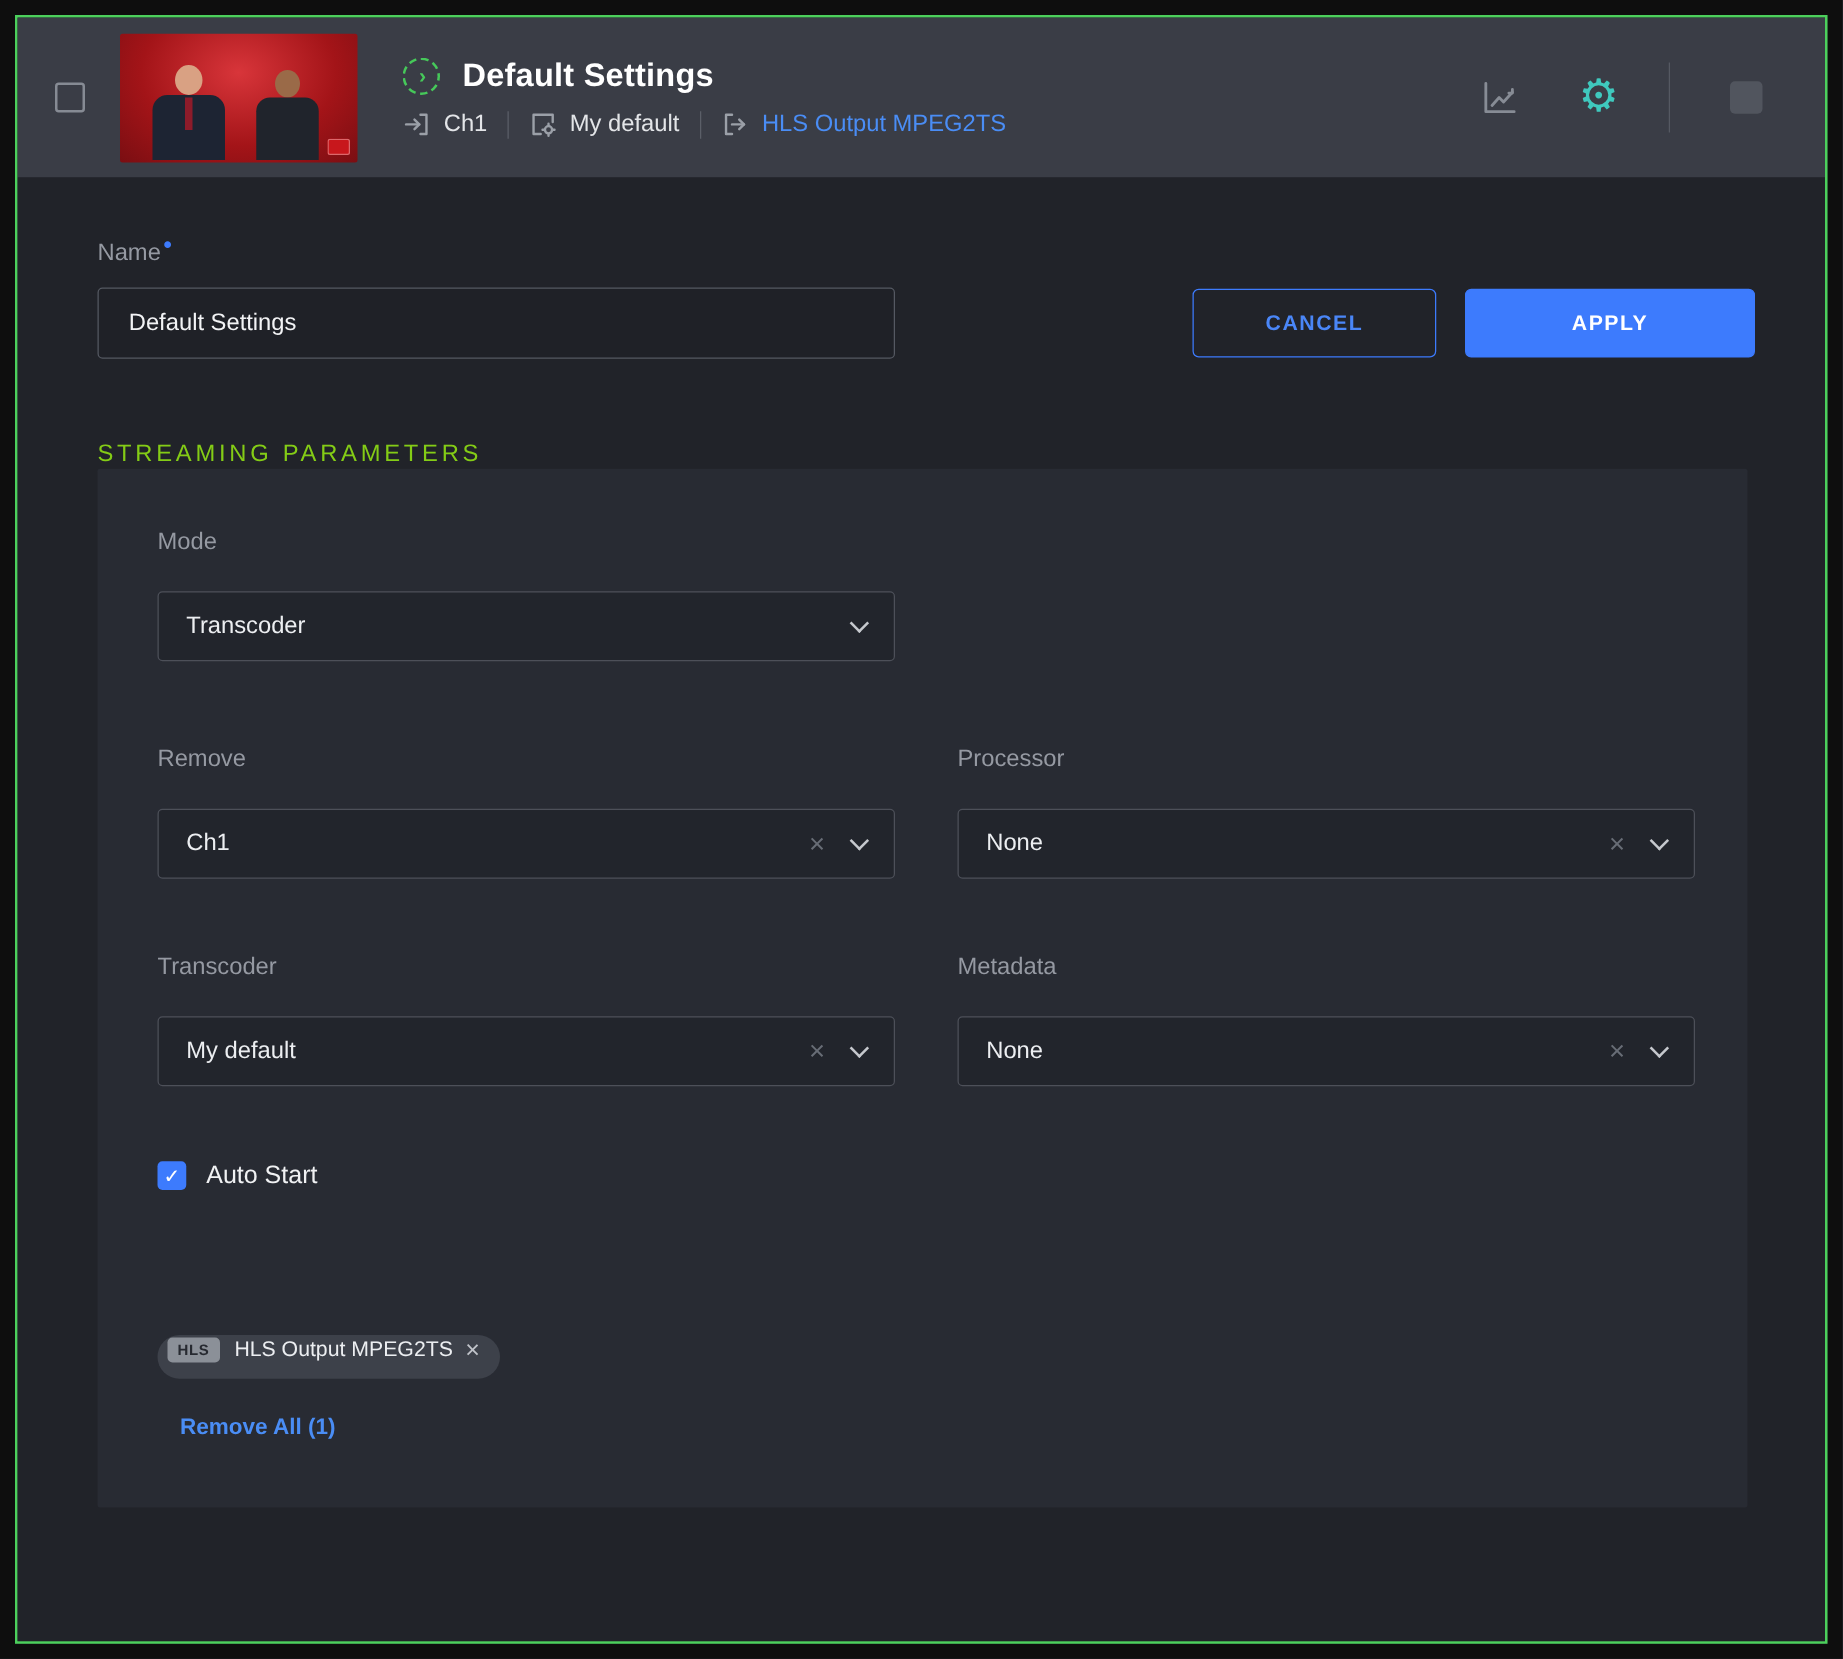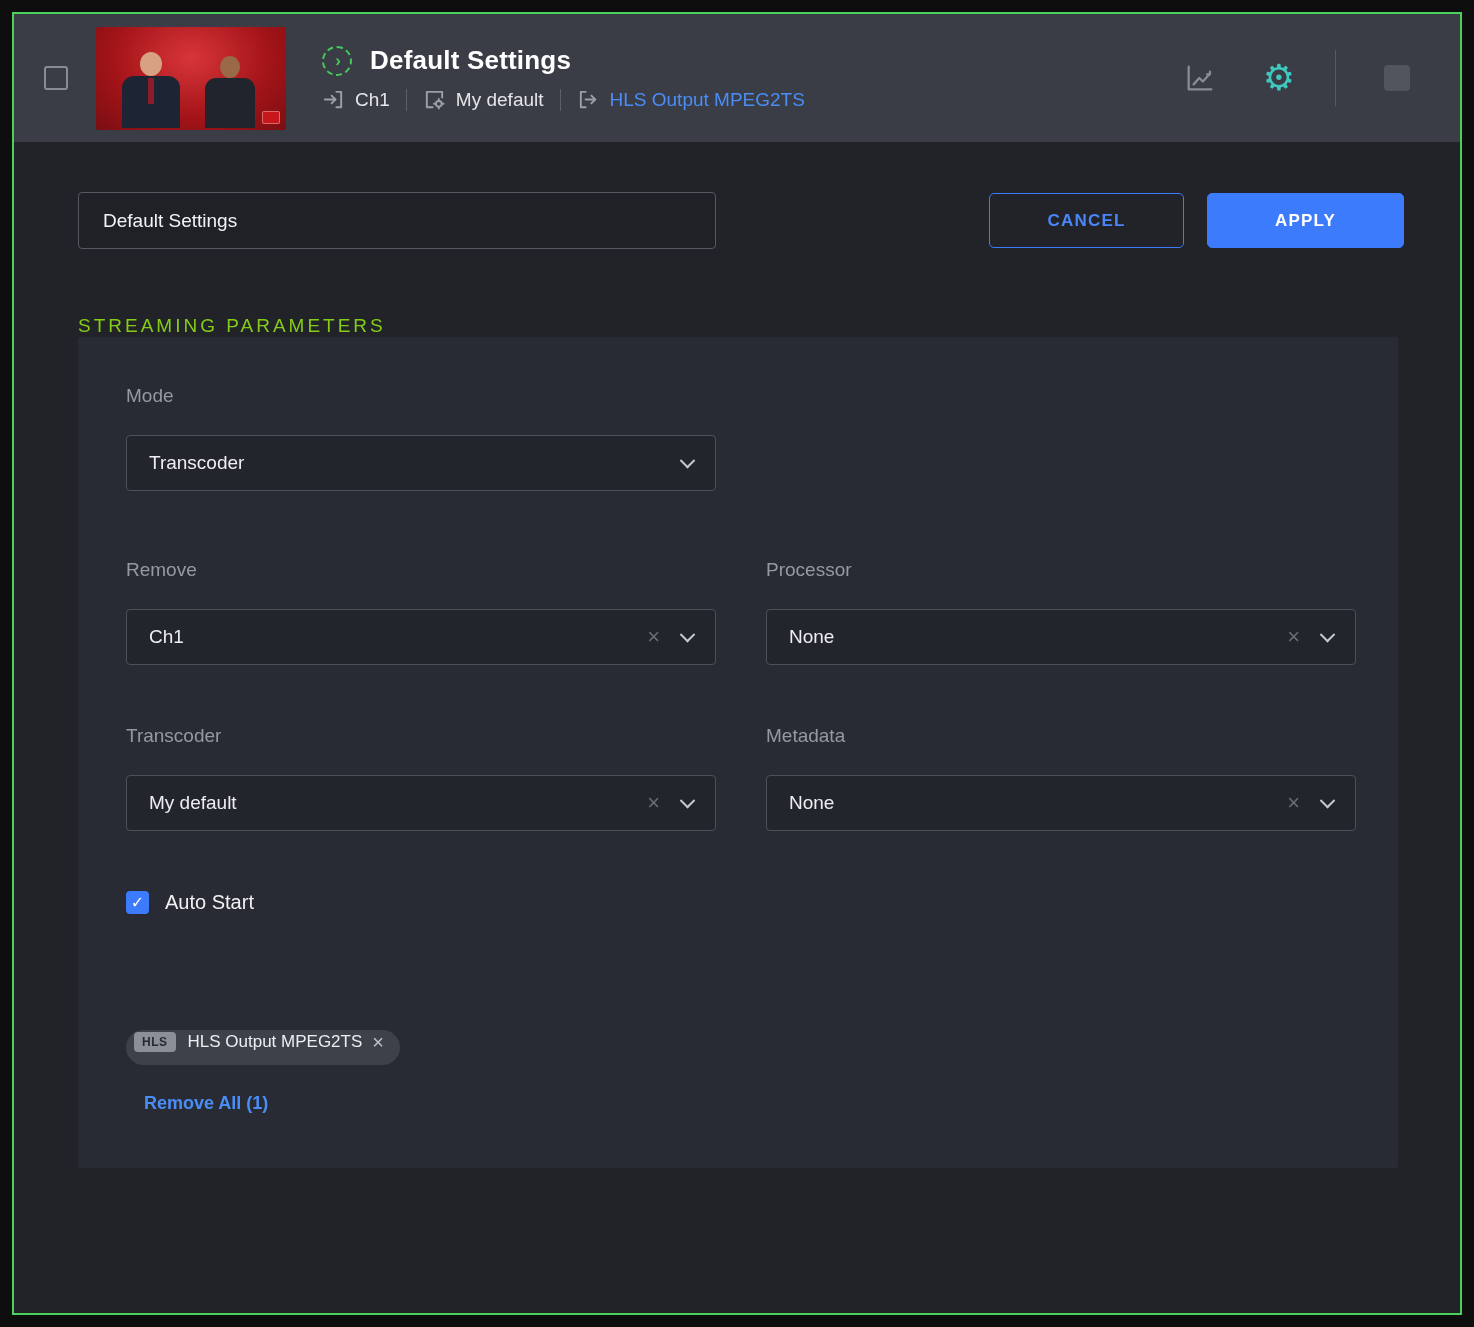--- a/index.html
+++ b/index.html
@@ -71,21 +71,21 @@
   .top-row { display:flex;align-items:center; }
   .text-input {
     width:638px;height:57px;background:#1f2127;border:1px solid #555962;border-radius:4px;
     color:#f2f3f5;font-size:19px;padding:0 24px;outline:none;
     font-family:"Liberation Sans","DejaVu Sans",sans-serif;
   }
   .btns { margin-left:auto;display:flex;gap:23px;justify-content:center; }
   .btn { height:55px;border-radius:5px;font-size:17px;letter-spacing:1.2px;cursor:pointer;font-weight:600;
          font-family:"Liberation Sans","DejaVu Sans",sans-serif; }
   .btn-cancel { width:195px;background:transparent;border:1px solid #3d7bfd;color:#4a86f7; }
-  .btn-apply { width:197px;background:#3d7bfd;border:1px solid #3d7bfd;color:#ffffff; }
+  .btn-apply { width:232px;background:#3d7bfd;border:1px solid #3d7bfd;color:#ffffff; }
 
   .section-title { margin-top:66px;font-size:19px;font-weight:500;
     color:#84cc16;letter-spacing:3px;text-transform:uppercase; }
 
   .panel { background:#282b33;border-radius:2px;padding:48px 40px 54px 48px;width:1320px;max-width:100%; }
   .field { margin-bottom:0; }
   .field .flabel { margin-bottom:14px; }
   .cols { display:flex;gap:50px; }
   .col { width:590px; }
   .mode-block { margin-bottom:68px;width:590px; }
@@ -186,20 +186,23 @@
     </button>
     <button class="icon-btn gear-btn">
       <span>⚙</span>
     </button>
     <div class="hdr-divider"></div>
     <span class="square-icon"></span>
   </header>
 
   <main>
 
+    <div class="name-label-row">
+      <span class="flabel">Name</span><span class="req">•</span>
+    </div>
 
     <div class="top-row">
       <input class="text-input" type="text" value="Default Settings" style="">
       <div class="btns">
         <button class="btn btn-cancel">CANCEL</button>
         <button class="btn btn-apply">APPLY</button>
       </div>
     </div>
 
     <h2 class="section-title">STREAMING PARAMETERS</h2>

